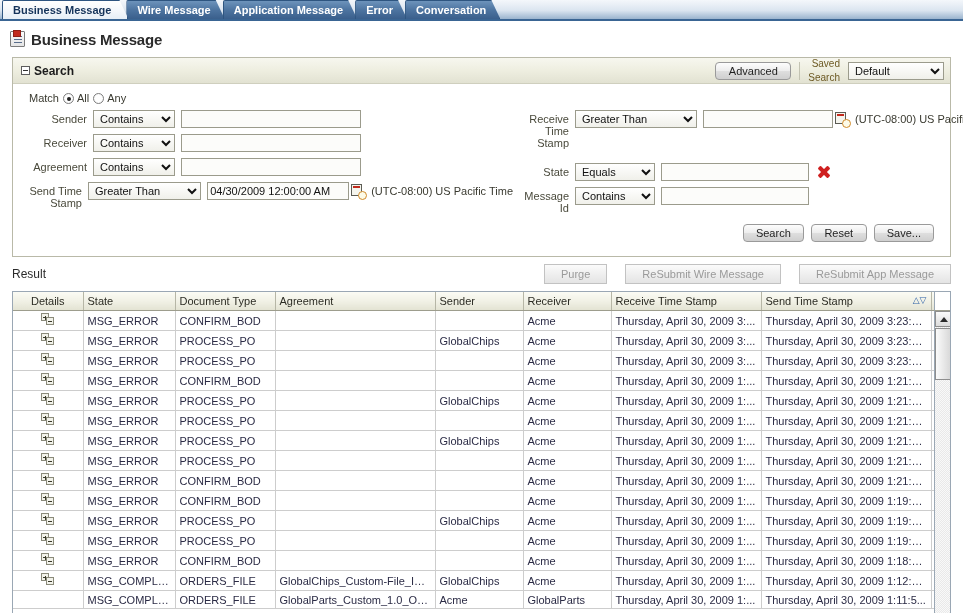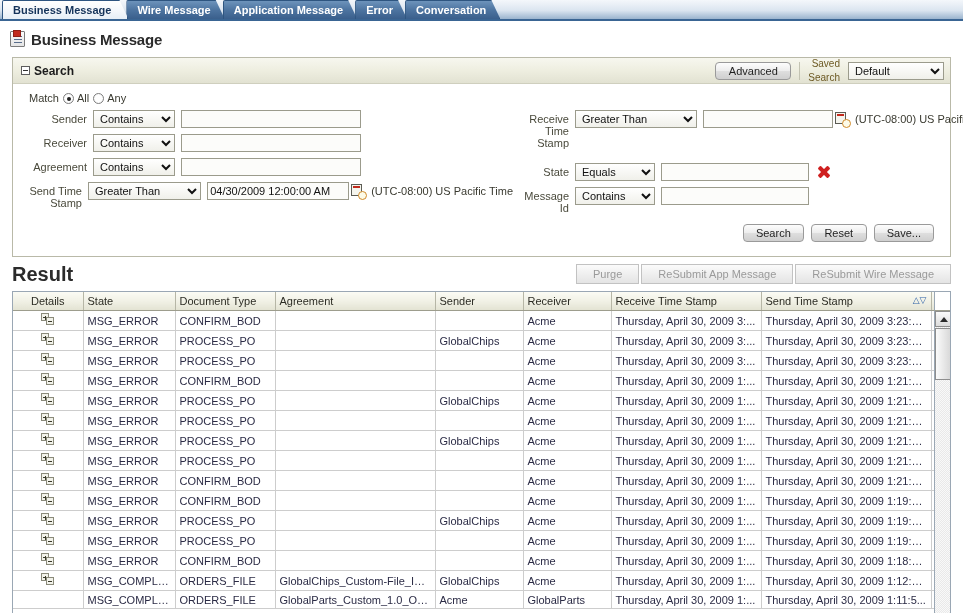--- a/index.html
+++ b/index.html
@@ -269,28 +269,28 @@
   .search-actions .btn { min-width: 56px; text-align: center; }
 
   
   .result-bar {
     display: flex;
     align-items: center;
     height: 34px;
     padding: 0 12px 0 12px;
   }
   .result-title {
-    font-size: 20px;
-    font-weight: bold;
+    font-size: 12px;
+    font-weight: normal;
     color: #2b2b2b;
   }
   .result-buttons {
     margin-left: auto;
     display: flex;
-    gap: 0px;
+    gap: 16px;
   }
   .result-buttons .btn { border-radius: 0; margin-left: 2px; padding: 3px 16px; }
 
   
   .table-wrap {
     margin: 0 12px;
     border: 1px solid #9aa7b4;
     border-bottom: none;
     background: #fff;
     height: 364px;
@@ -528,22 +528,22 @@
       <button class="btn">Reset</button>
       <button class="btn">Save...</button>
     </div>
   </div>
 </div>
 
 <div class="result-bar">
   <div class="result-title">Result</div>
   <div class="result-buttons">
     <button class="btn disabled">Purge</button>
+    <button class="btn disabled">ReSubmit Wire Message</button>
     <button class="btn disabled">ReSubmit App Message</button>
-    <button class="btn disabled">ReSubmit Wire Message</button>
   </div>
 </div>
 
 <div class="table-wrap">
   <table class="grid">
     <colgroup>
       <col style="width:70px">
         <col style="width:92px">
         <col style="width:100px">
       <col style="width:160px">

